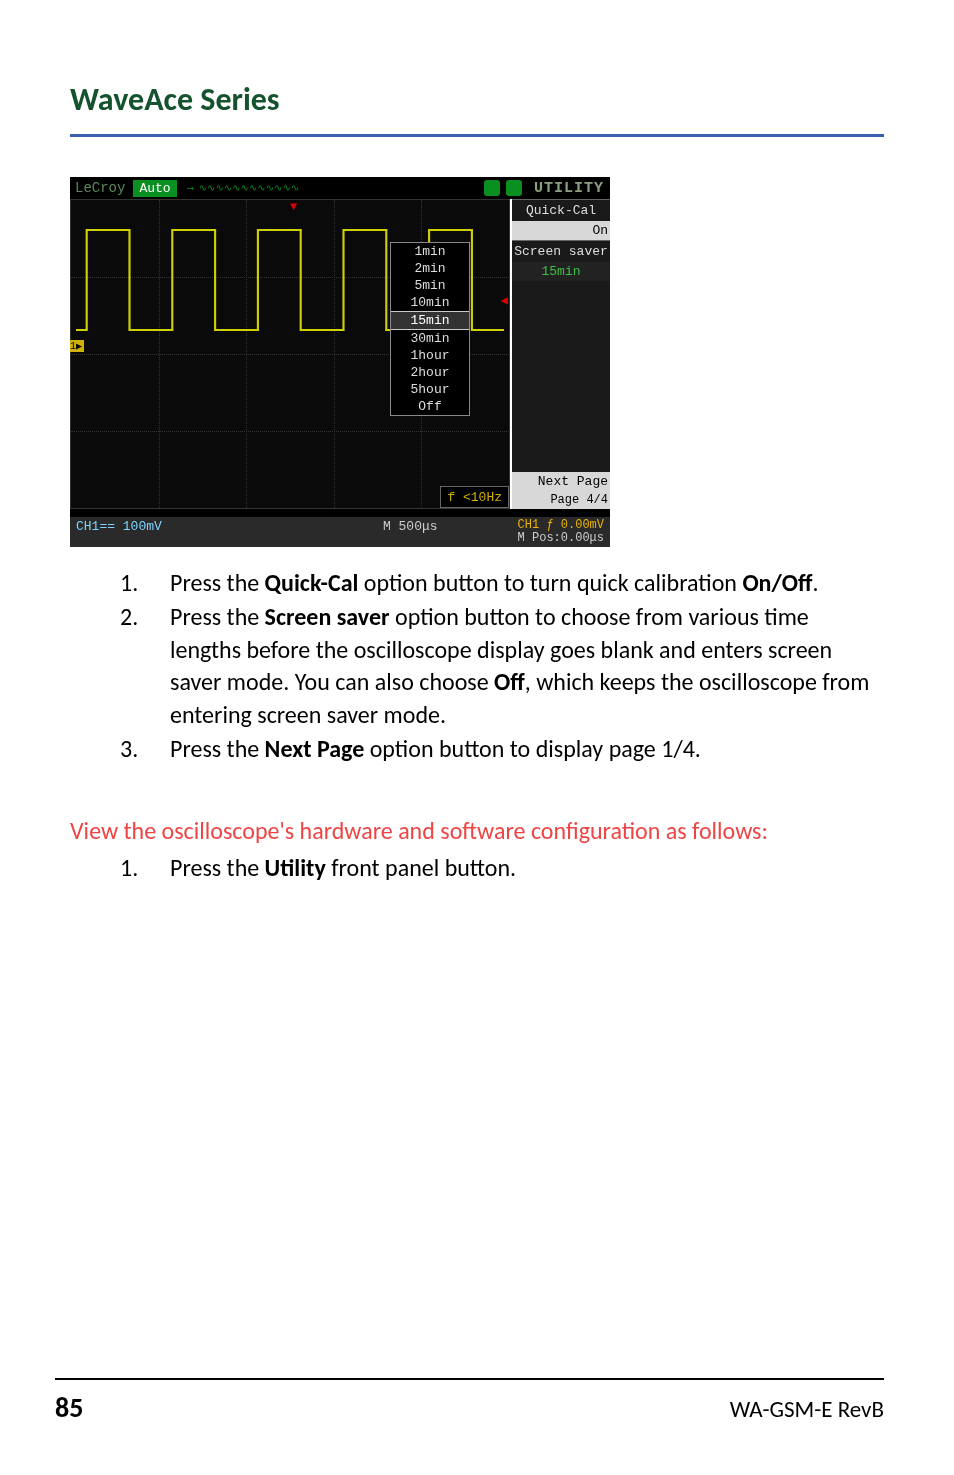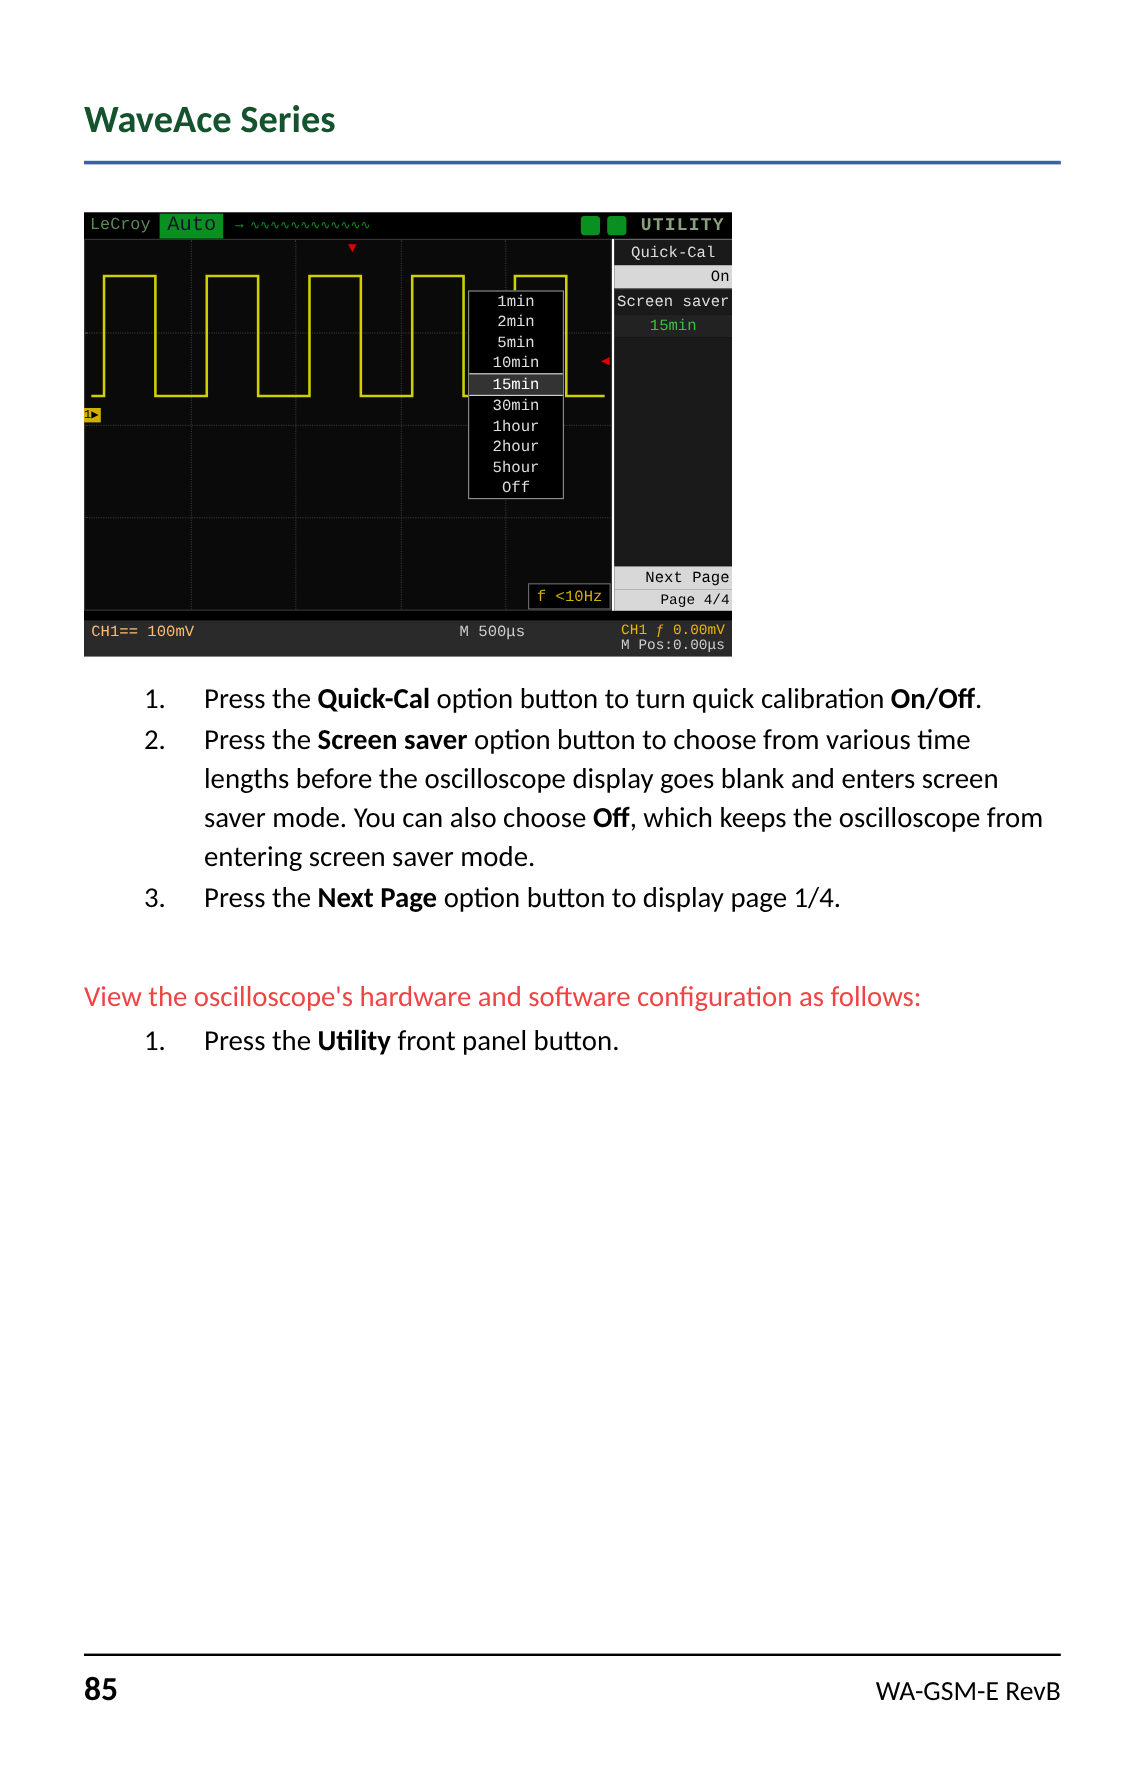--- a/index.html
+++ b/index.html
@@ -47,22 +47,22 @@
     }
     .scope-brand {
       color: #5a8a5a;
       font-size: 14px;
       font-weight: normal;
       margin-left: 5px;
       margin-right: 8px;
     }
     .scope-auto-badge {
       background: #0a9020;
-      color: #0f172a;
-      font-size: 17px;
+      color: #ffffff;
+      font-size: 13px;
       padding: 1px 6px;
       margin-right: 10px;
     }
     .scope-wave-icons {
       flex: 1;
       color: #0a9020;
       font-size: 10px;
       overflow: hidden;
       white-space: nowrap;
     }
@@ -213,21 +213,21 @@
       bottom: 0;
       left: 0;
       right: 0;
       display: flex;
       background: #2a2a2a;
       height: 30px;
       align-items: flex-start;
       padding: 2px 6px;
     }
     .status-ch {
-      color: #fdba74;
+      color: #7dd3fc;
       font-size: 13px;
     }
     .status-m {
       color: #ccc;
       font-size: 13px;
       margin-left: auto;
       margin-right: 80px;
     }
     .status-right {
       text-align: right;
@@ -262,21 +262,21 @@
     }
     .body-para {
       font-size: 24px;
       color: #ef4444;
       margin-top: 50px;
       line-height: 1.35;
     }
     .footer {
       position: absolute;
       bottom: 50px;
-      left: 70px;
+      left: 55px;
       right: 70px;
     }
     .footer-rule {
       height: 2px;
       background: #000;
       margin-bottom: 10px;
     }
     .footer-row {
       display: flex;
       justify-content: space-between;

